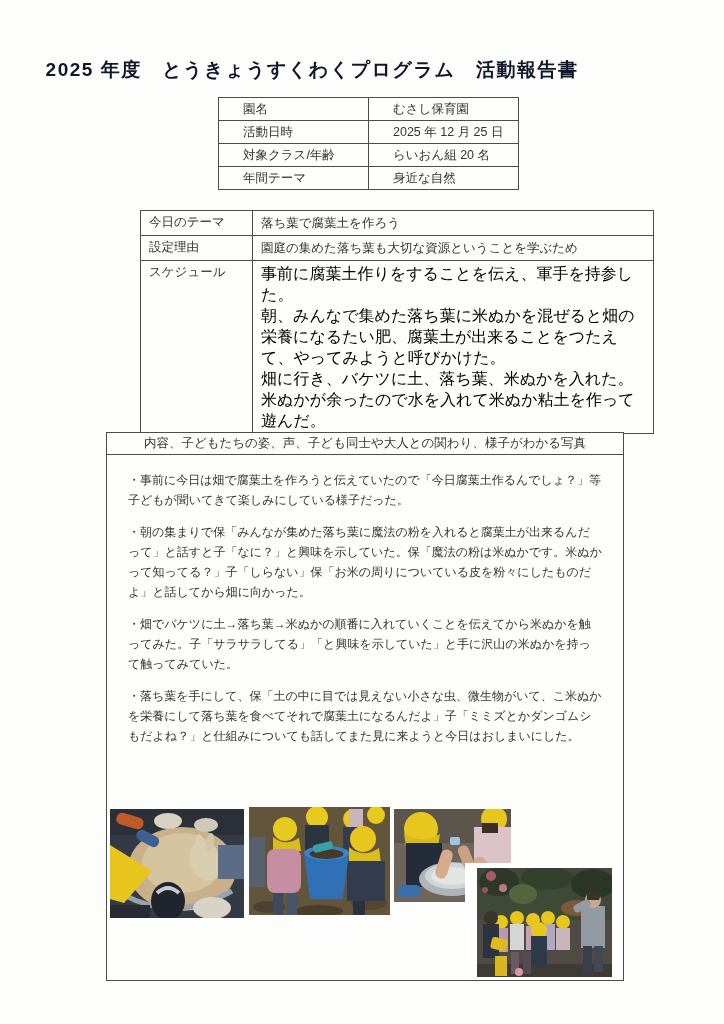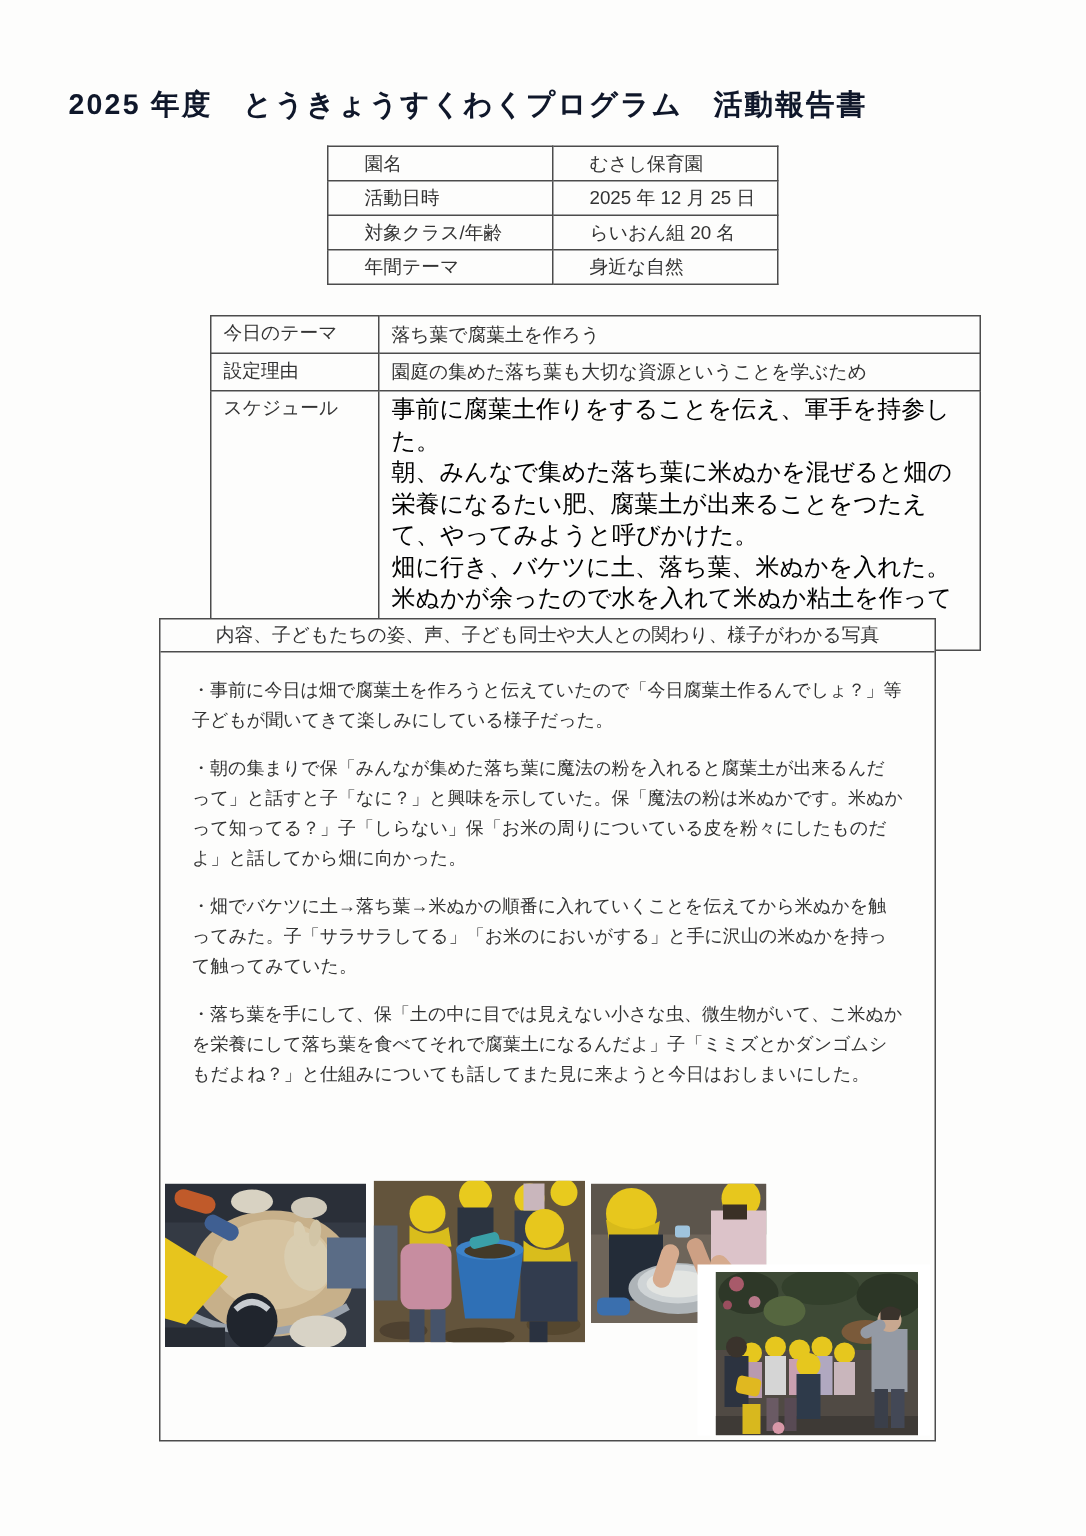--- a/index.html
+++ b/index.html
@@ -25,21 +25,21 @@
   .info-table td.lbl{width:117px;}
   .info-table td{height:18px;padding-left:24px;}
 
   .detail-table{position:absolute;top:210px;left:107px;width:514px;table-layout:fixed;margin-left:33px;}
   .detail-table td.lbl{width:95px;vertical-align:top;padding-top:3px;}
   .detail-table td{height:19px;}
   .detail-table tr.sched td{vertical-align:top;}
   .sched-line{line-height:21px;font-size:16px;color:#000000;}
 
   .content-box{
-    position:absolute;top:412px;left:106px;width:518px;height:549px;
+    position:absolute;top:432px;left:106px;width:518px;height:549px;
     border:1.5px solid #4c4c4c;box-sizing:border-box;background:#fdfdfc;
   }
   .content-header{
     height:21px;line-height:21px;text-align:center;
     border-bottom:1.5px solid #4c4c4c;font-size:12.5px;color:#333;
   }
   .content-body{padding:3px 9px 0 9px;}
   .content-body p{margin:12px;font-size:12px;line-height:20px;color:#333;
     text-align:left;letter-spacing:0;}
 
@@ -99,21 +99,21 @@
         </td>
       </tr>
     </tbody>
   </table>
 
   <div class="content-box">
     <div class="content-header">内容、子どもたちの姿、声、子ども同士や大人との関わり、様子がわかる写真</div>
     <div class="content-body">
       <p>・事前に今日は畑で腐葉土を作ろうと伝えていたので「今日腐葉土作るんでしょ？」等子どもが聞いてきて楽しみにしている様子だった。</p>
       <p>・朝の集まりで保「みんなが集めた落ち葉に魔法の粉を入れると腐葉土が出来るんだって」と話すと子「なに？」と興味を示していた。保「魔法の粉は米ぬかです。米ぬかって知ってる？」子「しらない」保「お米の周りについている皮を粉々にしたものだよ」と話してから畑に向かった。</p>
-      <p>・畑でバケツに土→落ち葉→米ぬかの順番に入れていくことを伝えてから米ぬかを触ってみた。子「サラサラしてる」「お米のにおいがする」と手に沢山の米ぬかを持って触ってみていた。</p>
+      <p>・畑でバケツに土→落ち葉→米ぬかの順番に入れていくことを伝えてから米ぬかを触ってみた。子「サラサラしてる」「と興味を示していた」と手に沢山の米ぬかを持って触ってみていた。</p>
       <p>・落ち葉を手にして、保「土の中に目では見えない小さな虫、微生物がいて、こ米ぬかを栄養にして落ち葉を食べてそれで腐葉土になるんだよ」子「ミミズとかダンゴムシもだよね？」と仕組みについても話してまた見に来ようと今日はおしまいにした。</p>
     </div>
 
     <div class="photo photo1">
       <svg viewBox="0 0 134 109" preserveAspectRatio="none">
         <rect width="134" height="109" fill="#343a44"></rect>
         <rect x="0" y="0" width="134" height="26" fill="#2a2f38"></rect>
         <ellipse cx="72" cy="60" rx="54" ry="42" fill="#c7b08a"></ellipse>
         <ellipse cx="72" cy="54" rx="40" ry="30" fill="#d6c3a0"></ellipse>
         <path d="M14 86 Q66 114 122 82" stroke="#9aa2ac" stroke-width="5" fill="none"></path>

